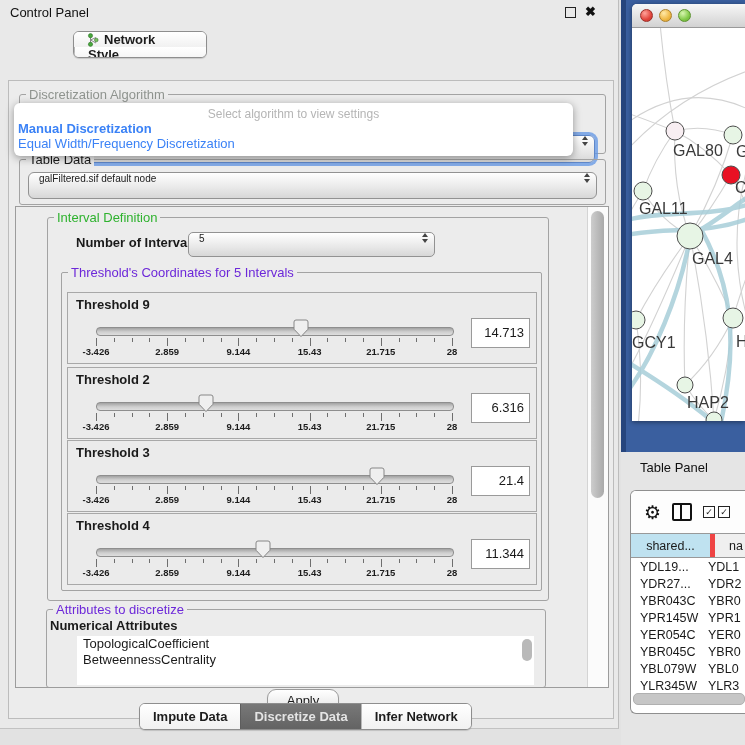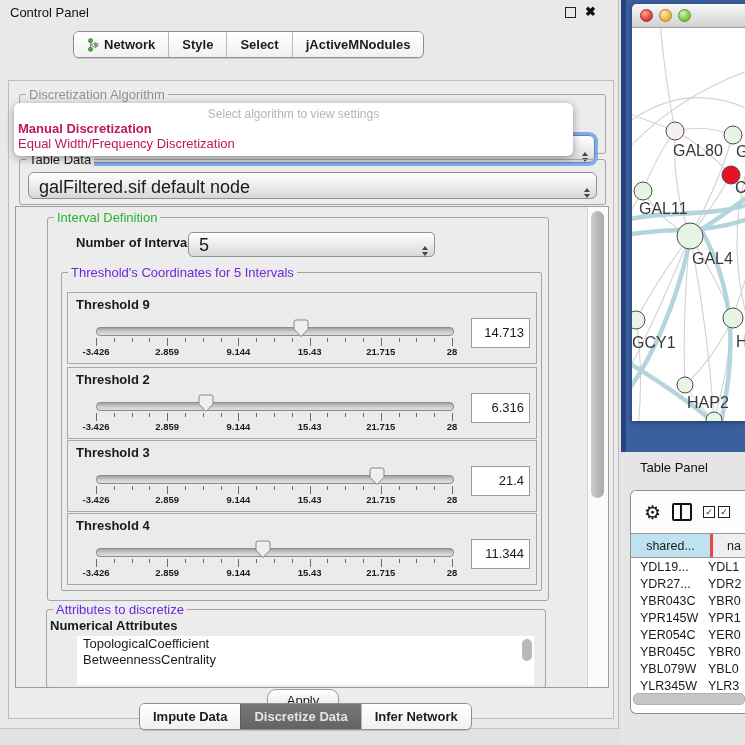--- a/index.html
+++ b/index.html
@@ -13,41 +13,41 @@
   .cp-titlebar{position:absolute;left:0;top:0;width:100%;height:26px;}
   .cp-title{position:absolute;left:10px;top:0;line-height:26px;font-size:13px;color:#111;}
   .cp-winbtns{position:absolute;right:22px;top:6px;display:flex;gap:9px;align-items:center;}
   .float-btn{width:9px;height:9px;border:1.5px solid #222;background:transparent;}
   .close-btn{font-size:13px;font-weight:bold;color:#111;line-height:12px;}
   
   .tabstrip{position:absolute;display:flex;background:#fff;border:1px solid #8e8e8e;border-radius:6px;overflow:hidden;height:25px;box-shadow:0 1px 1px rgba(0,0,0,.15);}
   .tabstrip .tab{display:flex;align-items:center;gap:5px;padding:0 13px;font-size:13px;font-weight:bold;color:#1c1c1c;border-left:1px solid #b9b9b9;background:linear-gradient(#ffffff,#f1f1f1);}
   .tabstrip .tab:first-child{border-left:none;}
   .tabstrip .tab.selected{background:linear-gradient(#787878,#636363);color:#e4e4e4;border-left-color:#5d5d5d;}
-  #top-tabs{left:73px;top:31px;}
+  #top-tabs{left:73px;top:31px;flex-direction:column;}
   #bottom-tabs{left:139px;top:703px;}
   
   #main-panel{position:absolute;left:8px;top:62px;width:604px;height:637px;background:#ececec;border:1px solid #bcbcbc;margin-top:18px;}
   .group{position:absolute;border:1px solid #a3a3a3;border-radius:3px;}
   .group-title{position:absolute;top:-8px;left:6px;background:#ececec;padding:0 3px;font-size:13px;line-height:15px;}
   .gt-green{color:#2eb22e;}
   .gt-blue{color:#6d28d9;}
   .gt-gray{color:#8f948f;}
   .gt-black{color:#1a1a1a;}
   
-  .combo{position:absolute;background:linear-gradient(#ffffff,#e8e8e8 60%,#d7d7d7);border:1px solid #929292;border-radius:6px;font-size:18px;display:flex;align-items:flex-end;}
+  .combo{position:absolute;background:linear-gradient(#ffffff,#e8e8e8 60%,#d7d7d7);border:1px solid #929292;border-radius:6px;font-size:10px;display:flex;align-items:flex-start;}
   .combo .combo-text{flex:1;padding-left:10px;white-space:nowrap;overflow:hidden;}
   .combo .combo-arrows{width:18px;display:flex;flex-direction:column;align-items:center;gap:2px;}
   .arr-up{width:0;height:0;border-left:3.5px solid transparent;border-right:3.5px solid transparent;border-bottom:4.5px solid #444;}
   .arr-dn{width:0;height:0;border-left:3.5px solid transparent;border-right:3.5px solid transparent;border-top:4.5px solid #444;}
   #algo-combo-behind{left:12px;top:40px;width:561px;height:26px;box-shadow:0 0 0 3px rgba(96,150,230,.75);border-color:#5f87c8;}
   
   #algo-popup{position:absolute;left:5px;top:22px;width:559px;height:53px;background:#fff;border-radius:6px;box-shadow:0 2px 9px rgba(0,0,0,.38);z-index:20;}
   .popup-header{font-size:12px;color:#b5b5b5;text-align:center;padding-top:4px;line-height:14px;}
-  .popup-opt{font-size:13px;line-height:15px;padding-left:4px;color:#be185d;white-space:nowrap;}
+  .popup-opt{font-size:13px;line-height:15px;padding-left:4px;color:#3b82f6;white-space:nowrap;}
   .popup-opt.bold{font-weight:bold;}
   
   #scrollpane{position:absolute;left:6px;top:125px;width:592px;height:480px;border:1px solid #9c9c9c;background:#ececec;overflow:hidden;}
   #sp-vscroll{position:absolute;right:0;top:0;width:20px;height:100%;background:#fbfbfb;border-left:1px solid #d4d4d4;}
   #sp-vthumb{position:absolute;left:3px;top:4px;width:13px;height:287px;border-radius:7px;background:linear-gradient(90deg,#cdcdcd,#a9a9a9);}
   
   #interval-group{left:31px;top:10px;width:500px;height:382px;}
   #noi-label{position:absolute;left:28px;top:17px;font-size:13px;font-weight:bold;}
   #noi-combo{left:140px;top:14px;width:245px;height:23px;border-radius:5px;}
   #thr-group{position:absolute;left:13px;top:54px;width:479px;height:317px;border:1px solid #a3a3a3;border-radius:2px;}
@@ -82,21 +82,21 @@
   #table-panel{position:absolute;left:621px;top:452px;width:124px;height:293px;background:#e5e5e5;}
   .tp-title{position:absolute;left:19px;top:8px;font-size:13px;color:#111;}
   #tp-container{position:absolute;left:9px;top:38px;width:115px;height:222px;background:#fff;border:1px solid #8f8f8f;border-right:none;border-radius:6px 0 0 6px;overflow:hidden;}
   .tp-toolbar{height:42px;display:flex;align-items:center;gap:11px;padding-left:13px;background:#fdfdfd;}
   .gear-glyph{font-size:19px;color:#111;line-height:19px;}
   .split-icon{width:16px;height:14px;border:2px solid #111;border-radius:2px;position:relative;}
   .split-icon::after{content:"";position:absolute;left:6px;top:0;width:2px;height:100%;background:#111;}
   .cb-pair{display:flex;gap:3px;}
   .cb{width:10px;height:10px;border:1.5px solid #222;font-size:9px;line-height:10px;text-align:center;color:#222;}
   .tp-header{display:flex;height:23px;border-top:1px solid #999;border-bottom:1px solid #999;font-size:12.5px;}
-  .hc1{width:79px;background:#bfe2f0;border-right:3px solid #ef4444;display:flex;align-items:center;justify-content:center;}
+  .hc1{width:79px;background:#bfe2f0;border-right:5px solid #ef4444;display:flex;align-items:center;justify-content:center;}
   .hc2{flex:1;background:#efefef;display:flex;align-items:center;padding-left:14px;}
   .tp-rows{position:relative;height:136px;overflow:hidden;}
   .tp-row{display:flex;height:17px;font-size:12.5px;align-items:center;}
   .tp-c1{width:68px;padding-left:9px;white-space:nowrap;}
   .tp-c2{flex:1;white-space:nowrap;}
   .tp-hscroll{position:absolute;left:2px;bottom:8px;width:110px;height:10px;border-radius:5px;background:#c6c6c6;border:1px solid #b0b0b0;}
   
   .net-icon{display:inline-block;}
 </style>
 </head>

